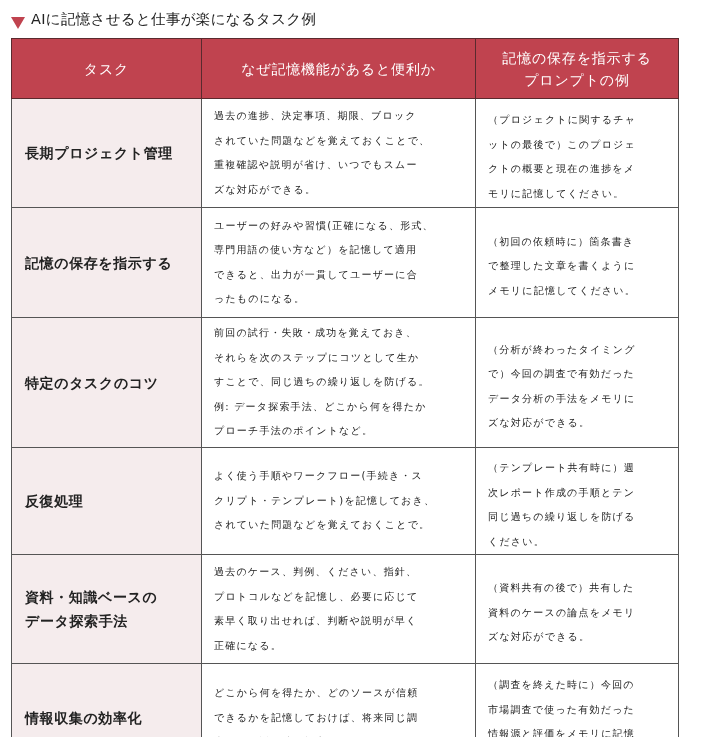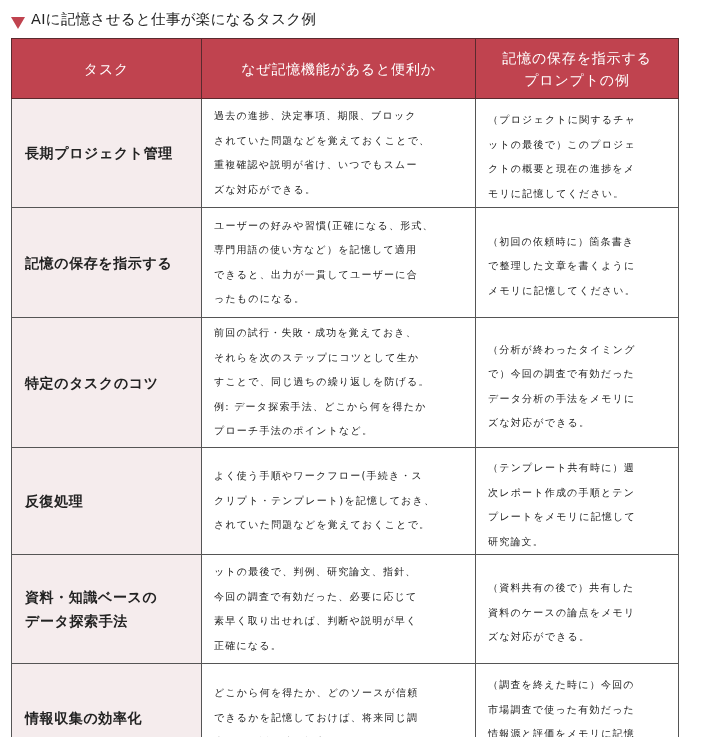--- a/index.html
+++ b/index.html
@@ -176,32 +176,32 @@
           <span class="line">反復処理</span>
         </td>
         <td class="why">
           <span class="line">よく使う手順やワークフロー(手続き・ス</span>
           <span class="line">クリプト・テンプレート)を記憶しておき、</span>
           <span class="line">されていた問題などを覚えておくことで。</span>
         </td>
         <td class="prompt">
           <span class="line">（テンプレート共有時に）週</span>
           <span class="line">次レポート作成の手順とテン</span>
-          <span class="line">プレートをメモリに記憶して</span>
-          <span class="line">研究論文。</span>
+          <span class="line">同じ過ちの繰り返しを防げる</span>
+          <span class="line">ください。</span>
         </td>
       </tr>
       <tr class="r4">
         <td class="task">
           <span class="line">資料・知識ベースの</span>
           <span class="line">データ探索手法</span>
         </td>
         <td class="why">
-          <span class="line">ットの最後で、判例、研究論文、指針、</span>
-          <span class="line">今回の調査で有効だった、必要に応じて</span>
+          <span class="line">過去のケース、判例、ください、指針、</span>
+          <span class="line">プロトコルなどを記憶し、必要に応じて</span>
           <span class="line">素早く取り出せれば、判断や説明が早く</span>
           <span class="line">正確になる。</span>
         </td>
         <td class="prompt">
           <span class="line">（資料共有の後で）共有した</span>
           <span class="line">資料のケースの論点をメモリ</span>
           <span class="line">ズな対応ができる。</span>
         </td>
       </tr>
       <tr class="r5">

